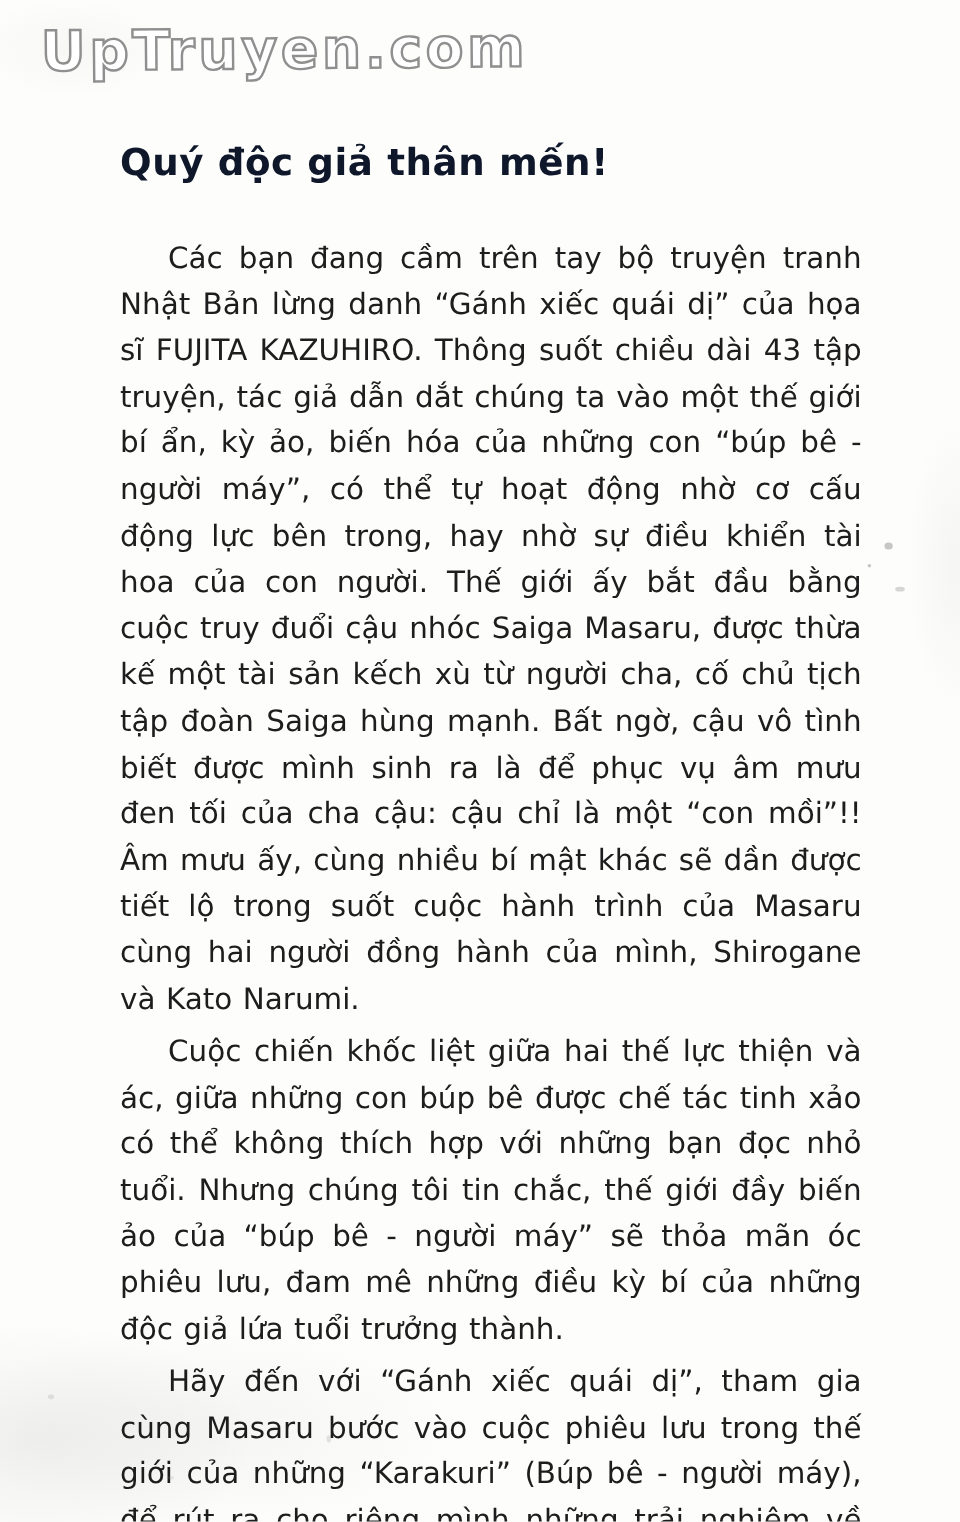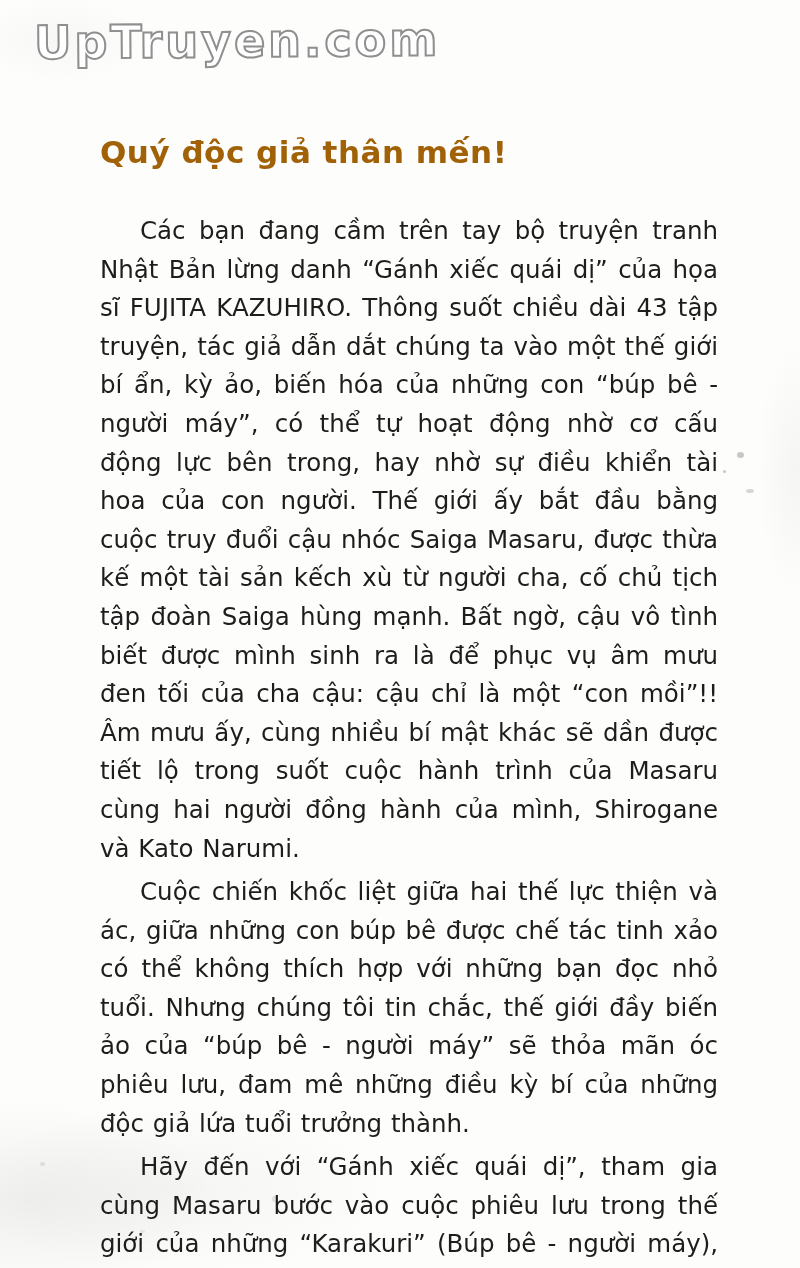--- a/index.html
+++ b/index.html
@@ -33,25 +33,25 @@
   }
 
   .page-body {
     position: absolute;
     left: 100px;
     top: 118px;
     width: 618px;
   }
 
   h1.page-title {
-    margin: 16px 0 42px 0;
+    margin: 0 0 42px 0;
     font-size: 31px;
     font-weight: bold;
     letter-spacing: 0.5px;
-    color: #a16207;
+    color: #0f172a;
   }
 
   .foreword p {
     margin: 0 0 5px 0;
     font-size: 24.5px;
     line-height: 38.6px;
     text-align: justify;
     text-indent: 40px;
     color: #1d1d1d;
     word-spacing: 1px;

